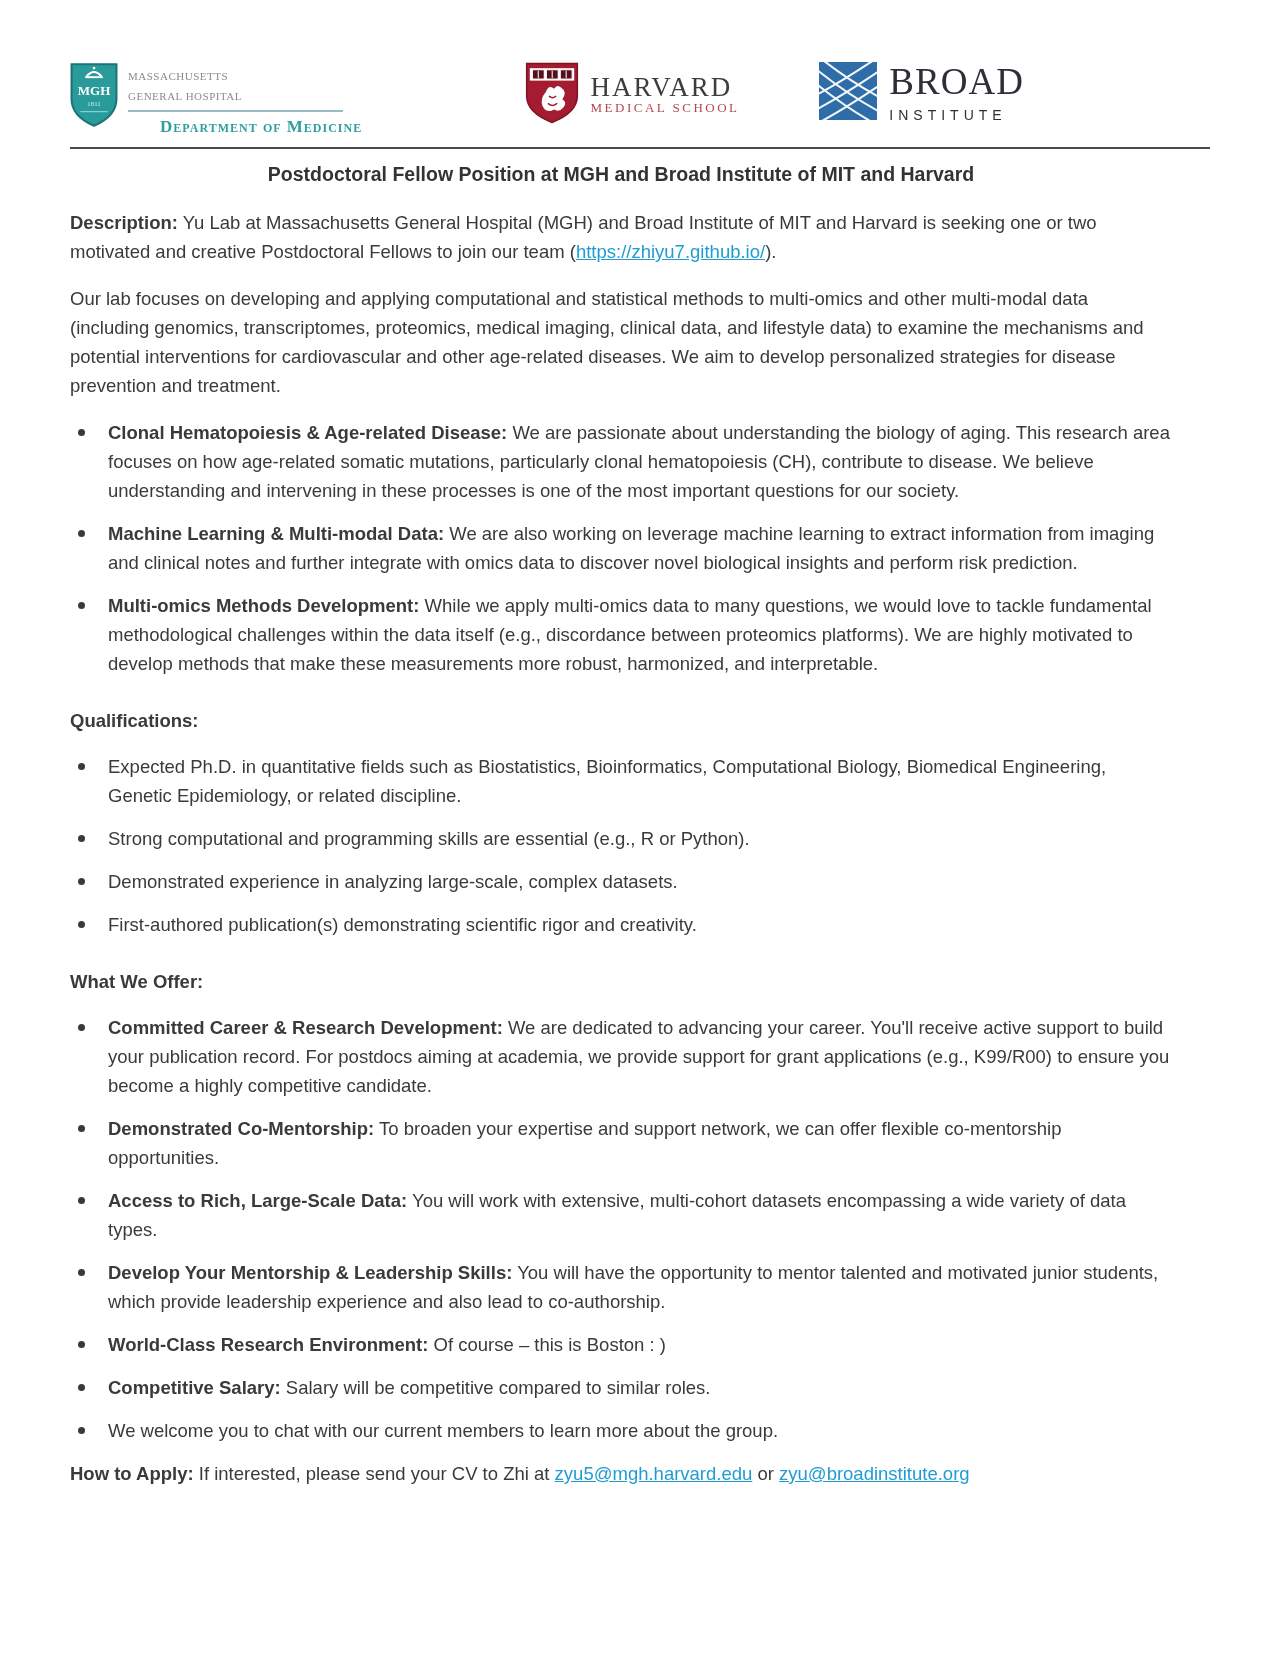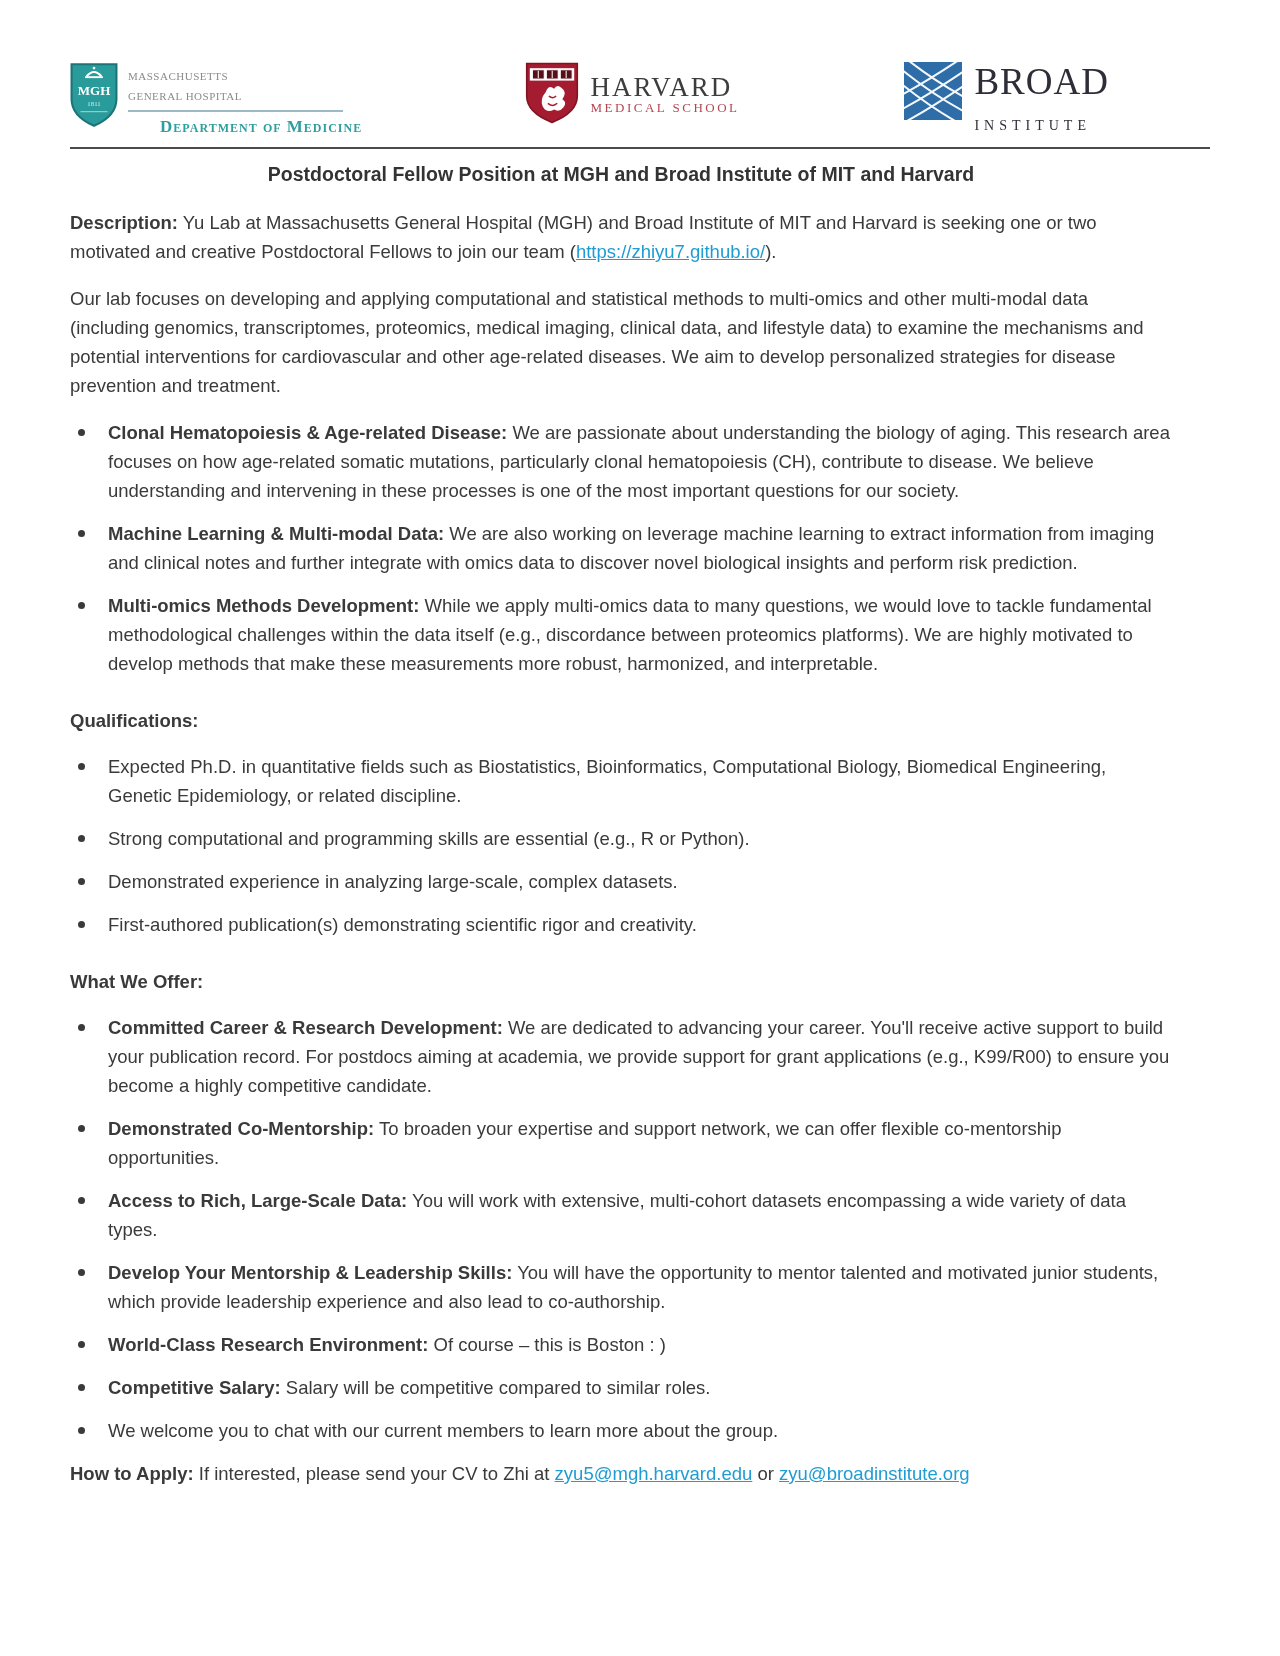--- a/index.html
+++ b/index.html
@@ -14,21 +14,21 @@
     overflow:hidden;
   }
   
   .letterhead{
     display:flex;
     align-items:flex-start;
     padding:62px 70px 0 70px;
   }
   .lh-col{flex:1;display:flex;}
   .lh-col.center{justify-content:center;align-items:flex-end;}
-  .lh-col.right{justify-content:center;padding-right:16px;}
+  .lh-col.right{justify-content:flex-start;padding-right:16px;}
   .logo-block{display:flex;align-items:flex-start;}
 
   
   .mgh-text{margin-left:10px;padding-top:4px;}
   .mgh-name{
     font-family:"Liberation Serif", serif;
     color:#8b8b8b;
     font-size:11px;
     line-height:20px;
     letter-spacing:0.5px;
@@ -65,22 +65,22 @@
     font-family:"Liberation Serif", serif;
     color:#2e2e38;
     font-size:37px;
     line-height:36px;
     letter-spacing:1px;
   }
   .broad-sub{
     color:#2e2e38;
     font-size:14px;
     letter-spacing:5px;
-    margin-top:18px;
-    font-family:Liberation Serif, serif;
+    margin-top:7px;
+    font-family:Liberation Sans, sans-serif;
   }
   .head-rule{
     margin:10px 70px 0 70px;
     border-bottom:2px solid #4a4a4a;
   }
   
   .content{padding:12px 108px 0 70px;}
   .doc-title{
     text-align:center;
     font-weight:bold;

